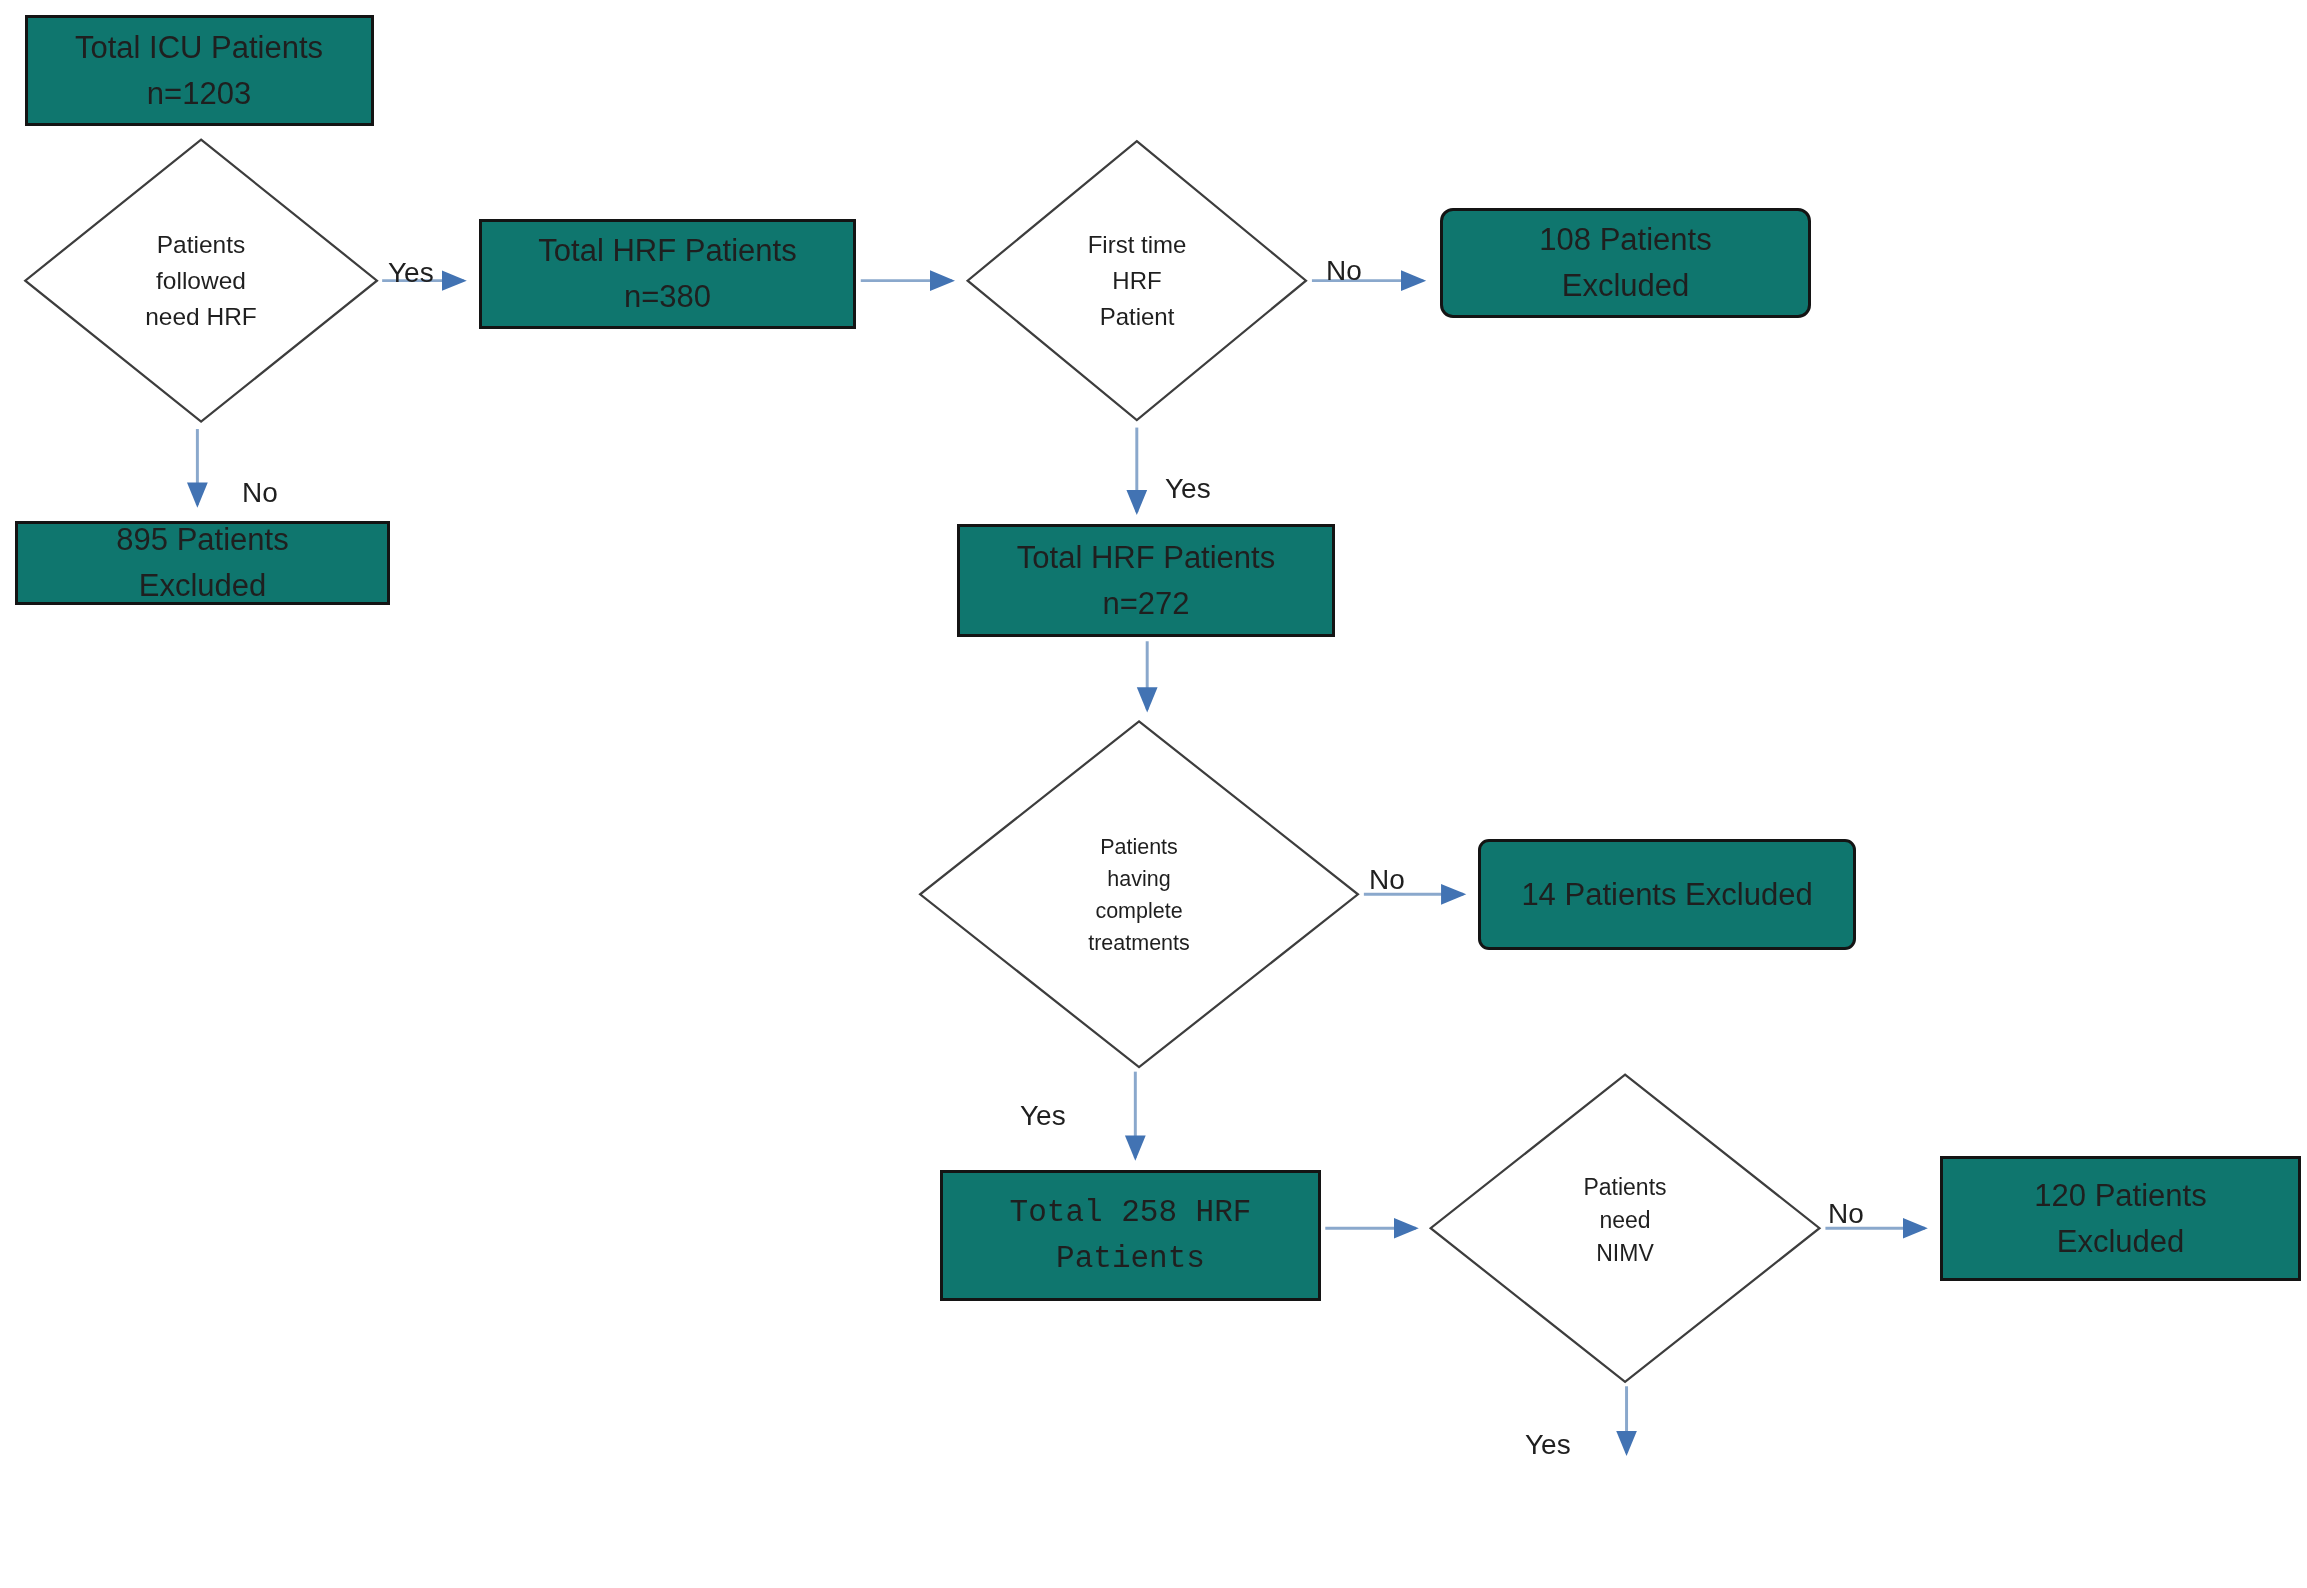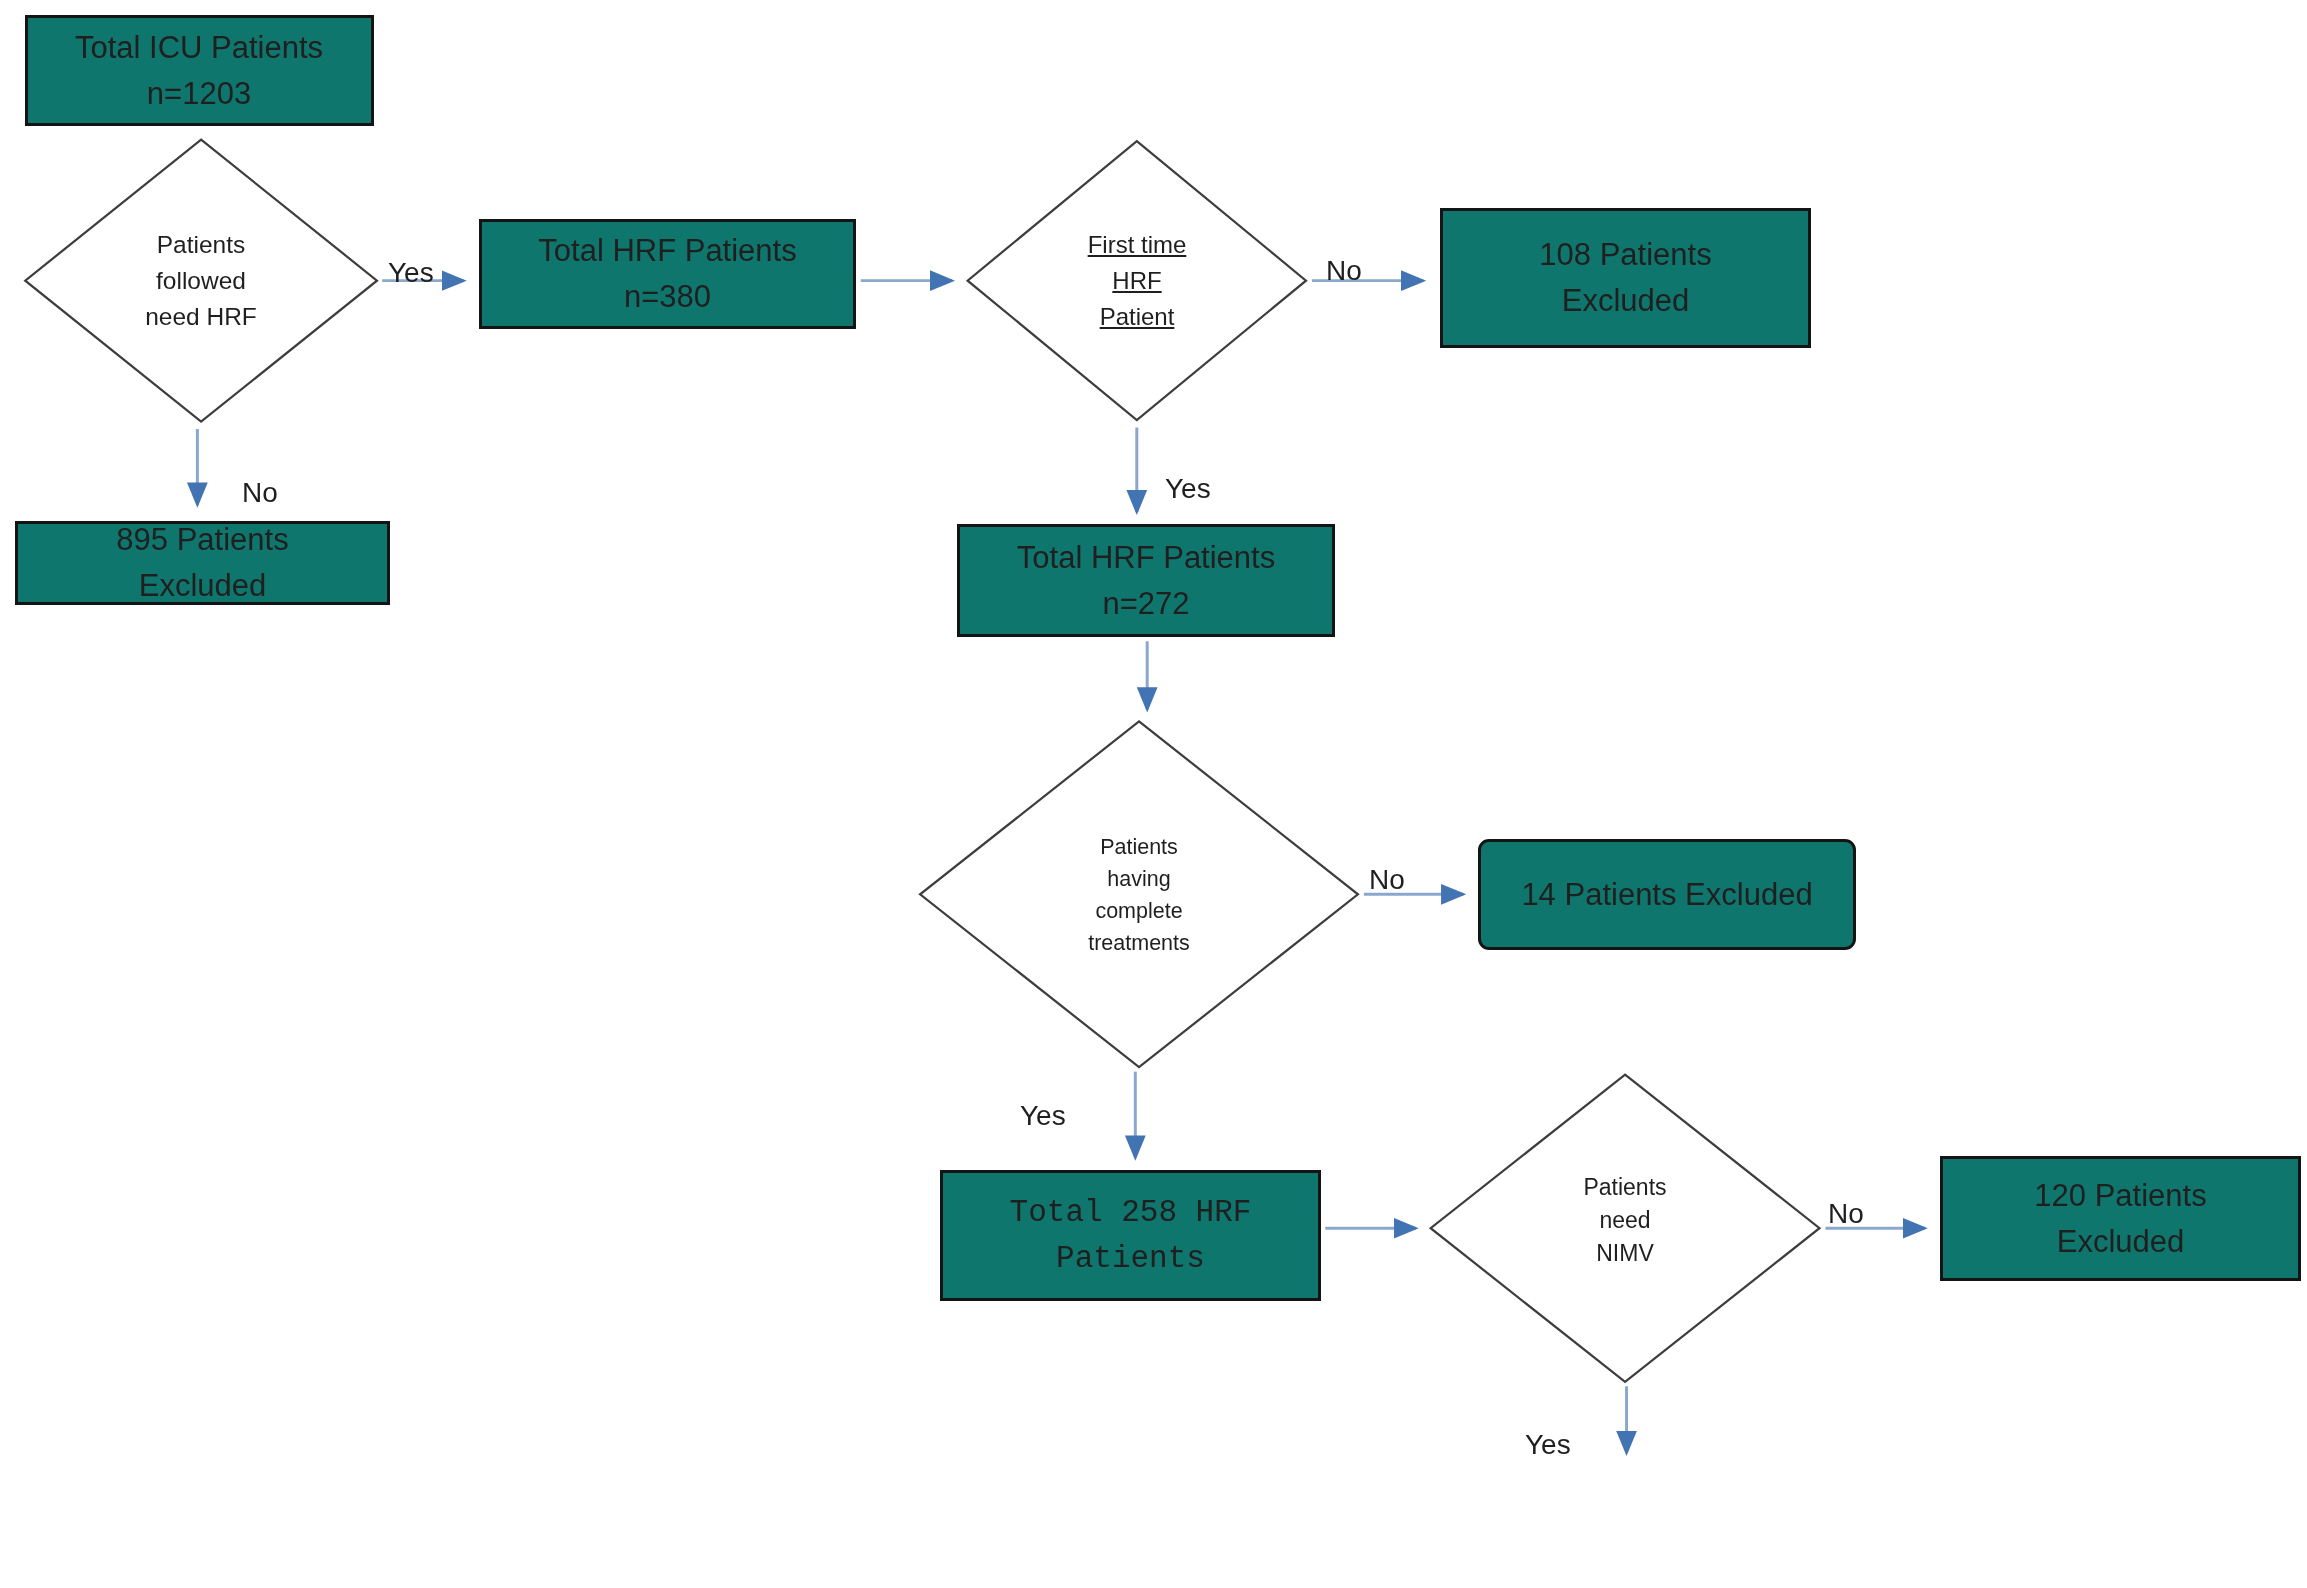--- a/index.html
+++ b/index.html
@@ -25,21 +25,21 @@
   }
   .box.bold{font-weight:bold;}
   .dtext{
     position:absolute;
     display:flex;flex-direction:column;
     align-items:center;justify-content:center;
     text-align:center;
     pointer-events:none;
   }
   .dtext.d-b{font-size:24.5px;line-height:36px;}
-  .dtext.d-d{font-size:24px;line-height:36px;text-decoration:underline;}
+  .dtext.d-d{font-size:24px;line-height:36px;}
   .dtext.d-h{font-size:21.5px;line-height:32px;}
   .dtext.d-k{font-size:23px;line-height:33px;}
   .lbl{
     position:absolute;
     font-size:28px;line-height:37px;
     text-align:left;
     margin-top:20px;
   }
 </style>
 </head>
@@ -75,21 +75,21 @@
   <div class="box" style="left:24.5px;top:15px;width:349px;height:111px;">
     <span>Total ICU Patients</span>
     <span>n=1203</span>
   </div>
 
   <div class="box" style="left:479px;top:219px;width:377px;height:110px;">
     <span>Total HRF Patients</span>
     <span>n=380</span>
   </div>
 
-  <div class="box" style="left:1440px;top:208px;width:371px;height:140px;">
+  <div class="box" style="left:1440px;top:208px;width:371px;height:110px;border-radius:13px;">
     <span>108 Patients</span>
     <span>Excluded</span>
   </div>
 
   <div class="box" style="left:15px;top:521px;width:375px;height:84px;">
     <span>895 Patients</span>
     <span>Excluded</span>
   </div>
 
   <div class="box" style="left:957px;top:524px;width:378px;height:113px;">

